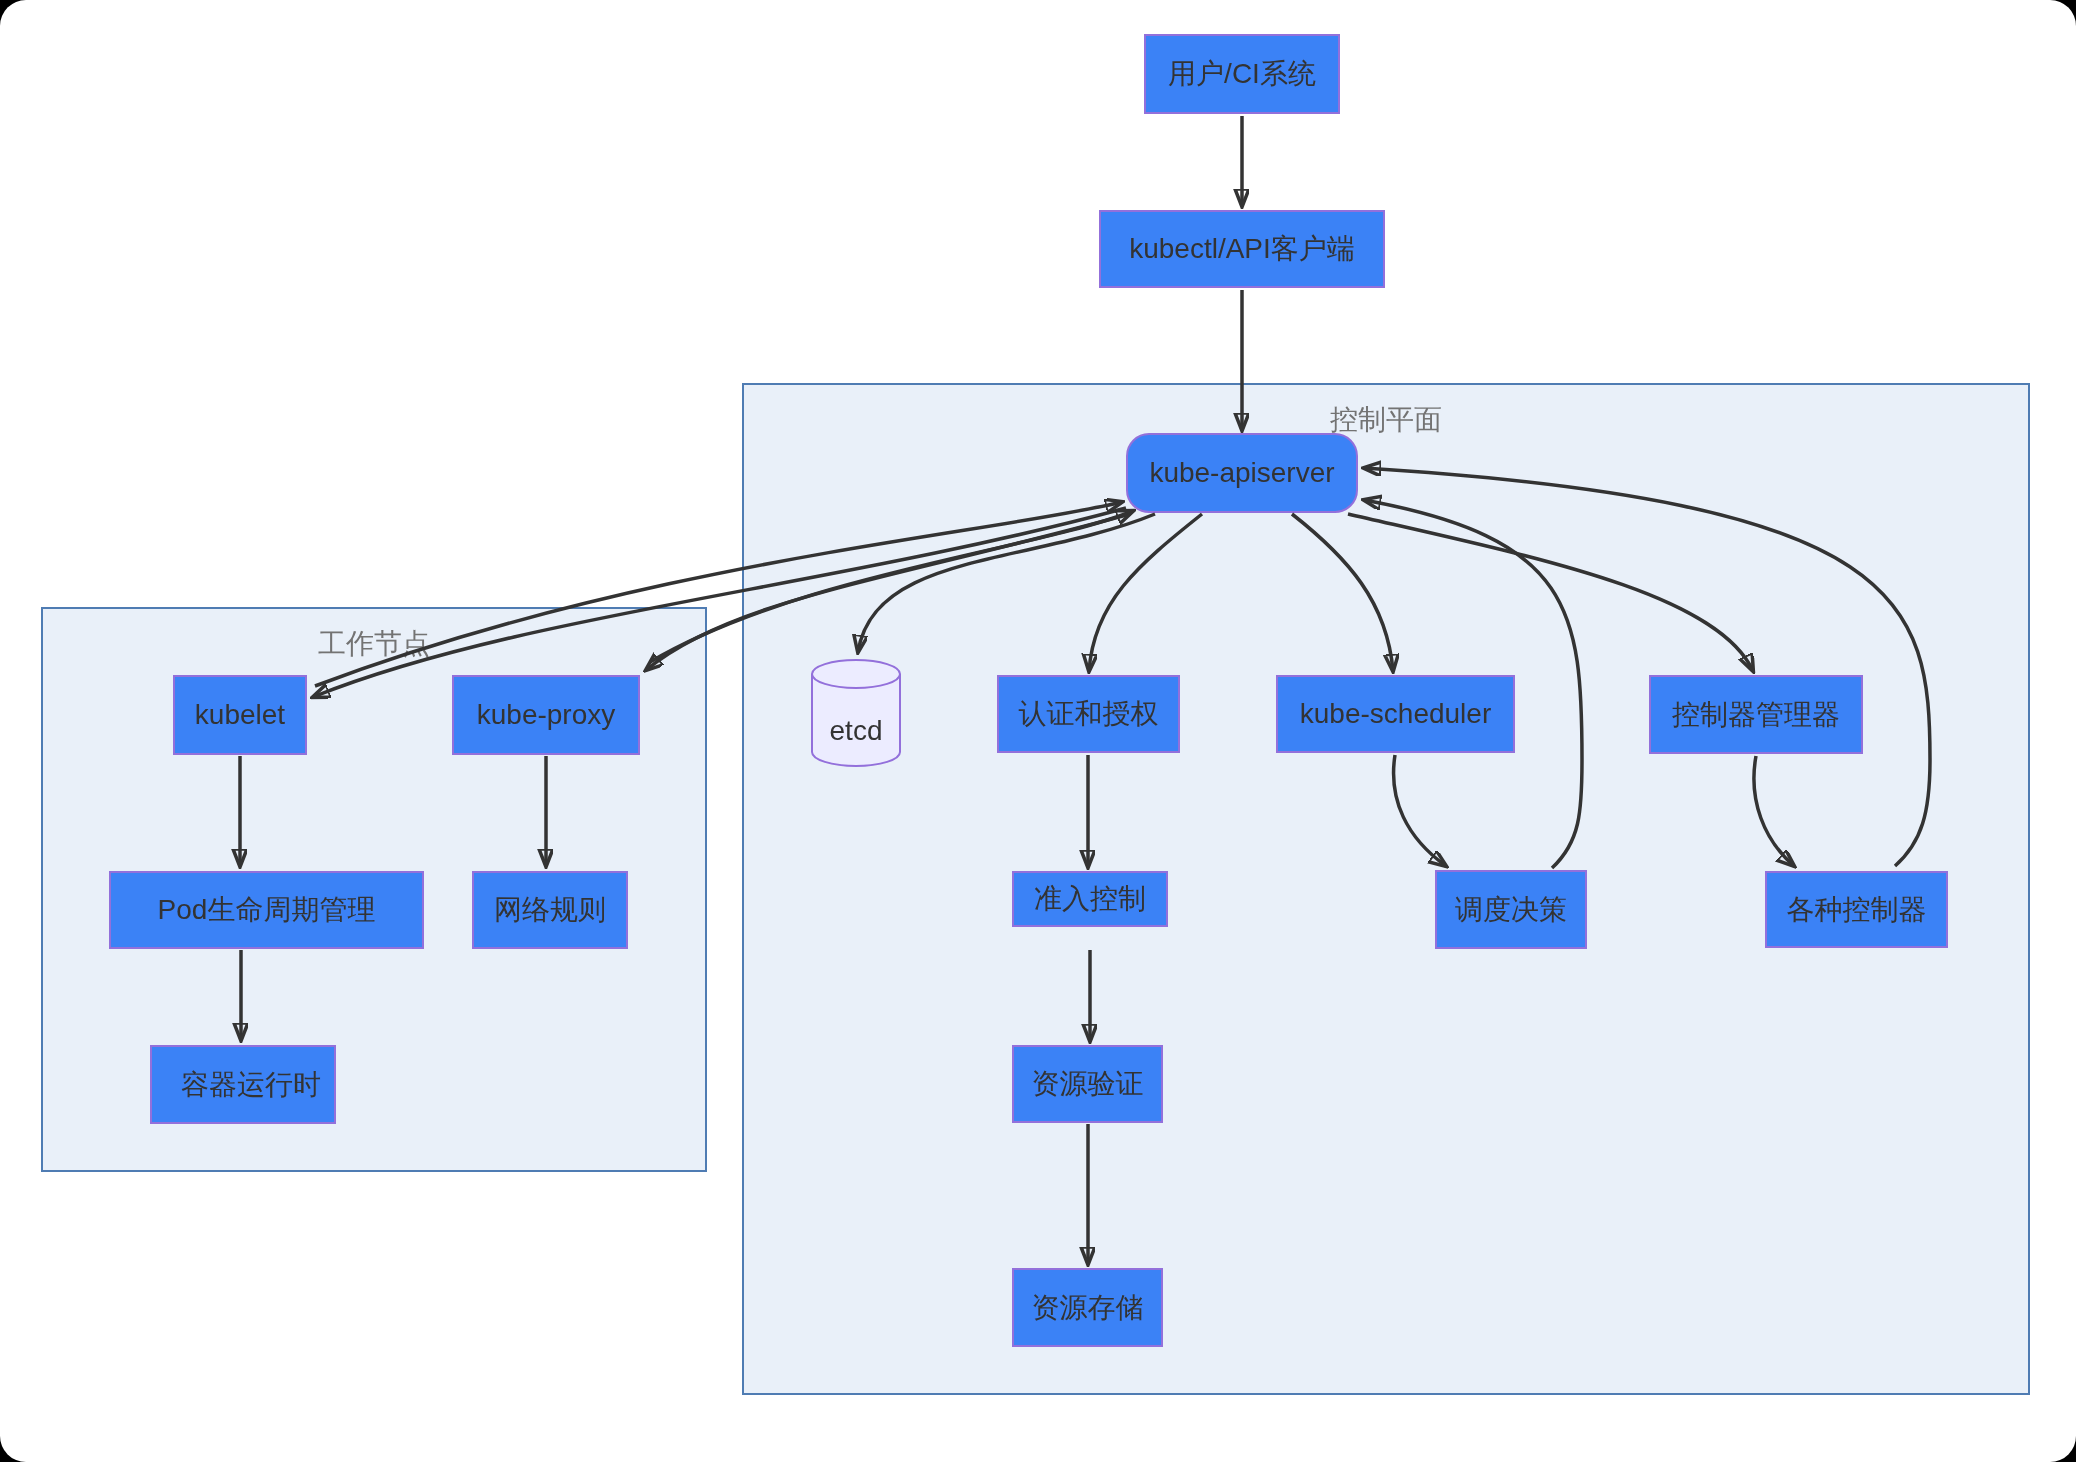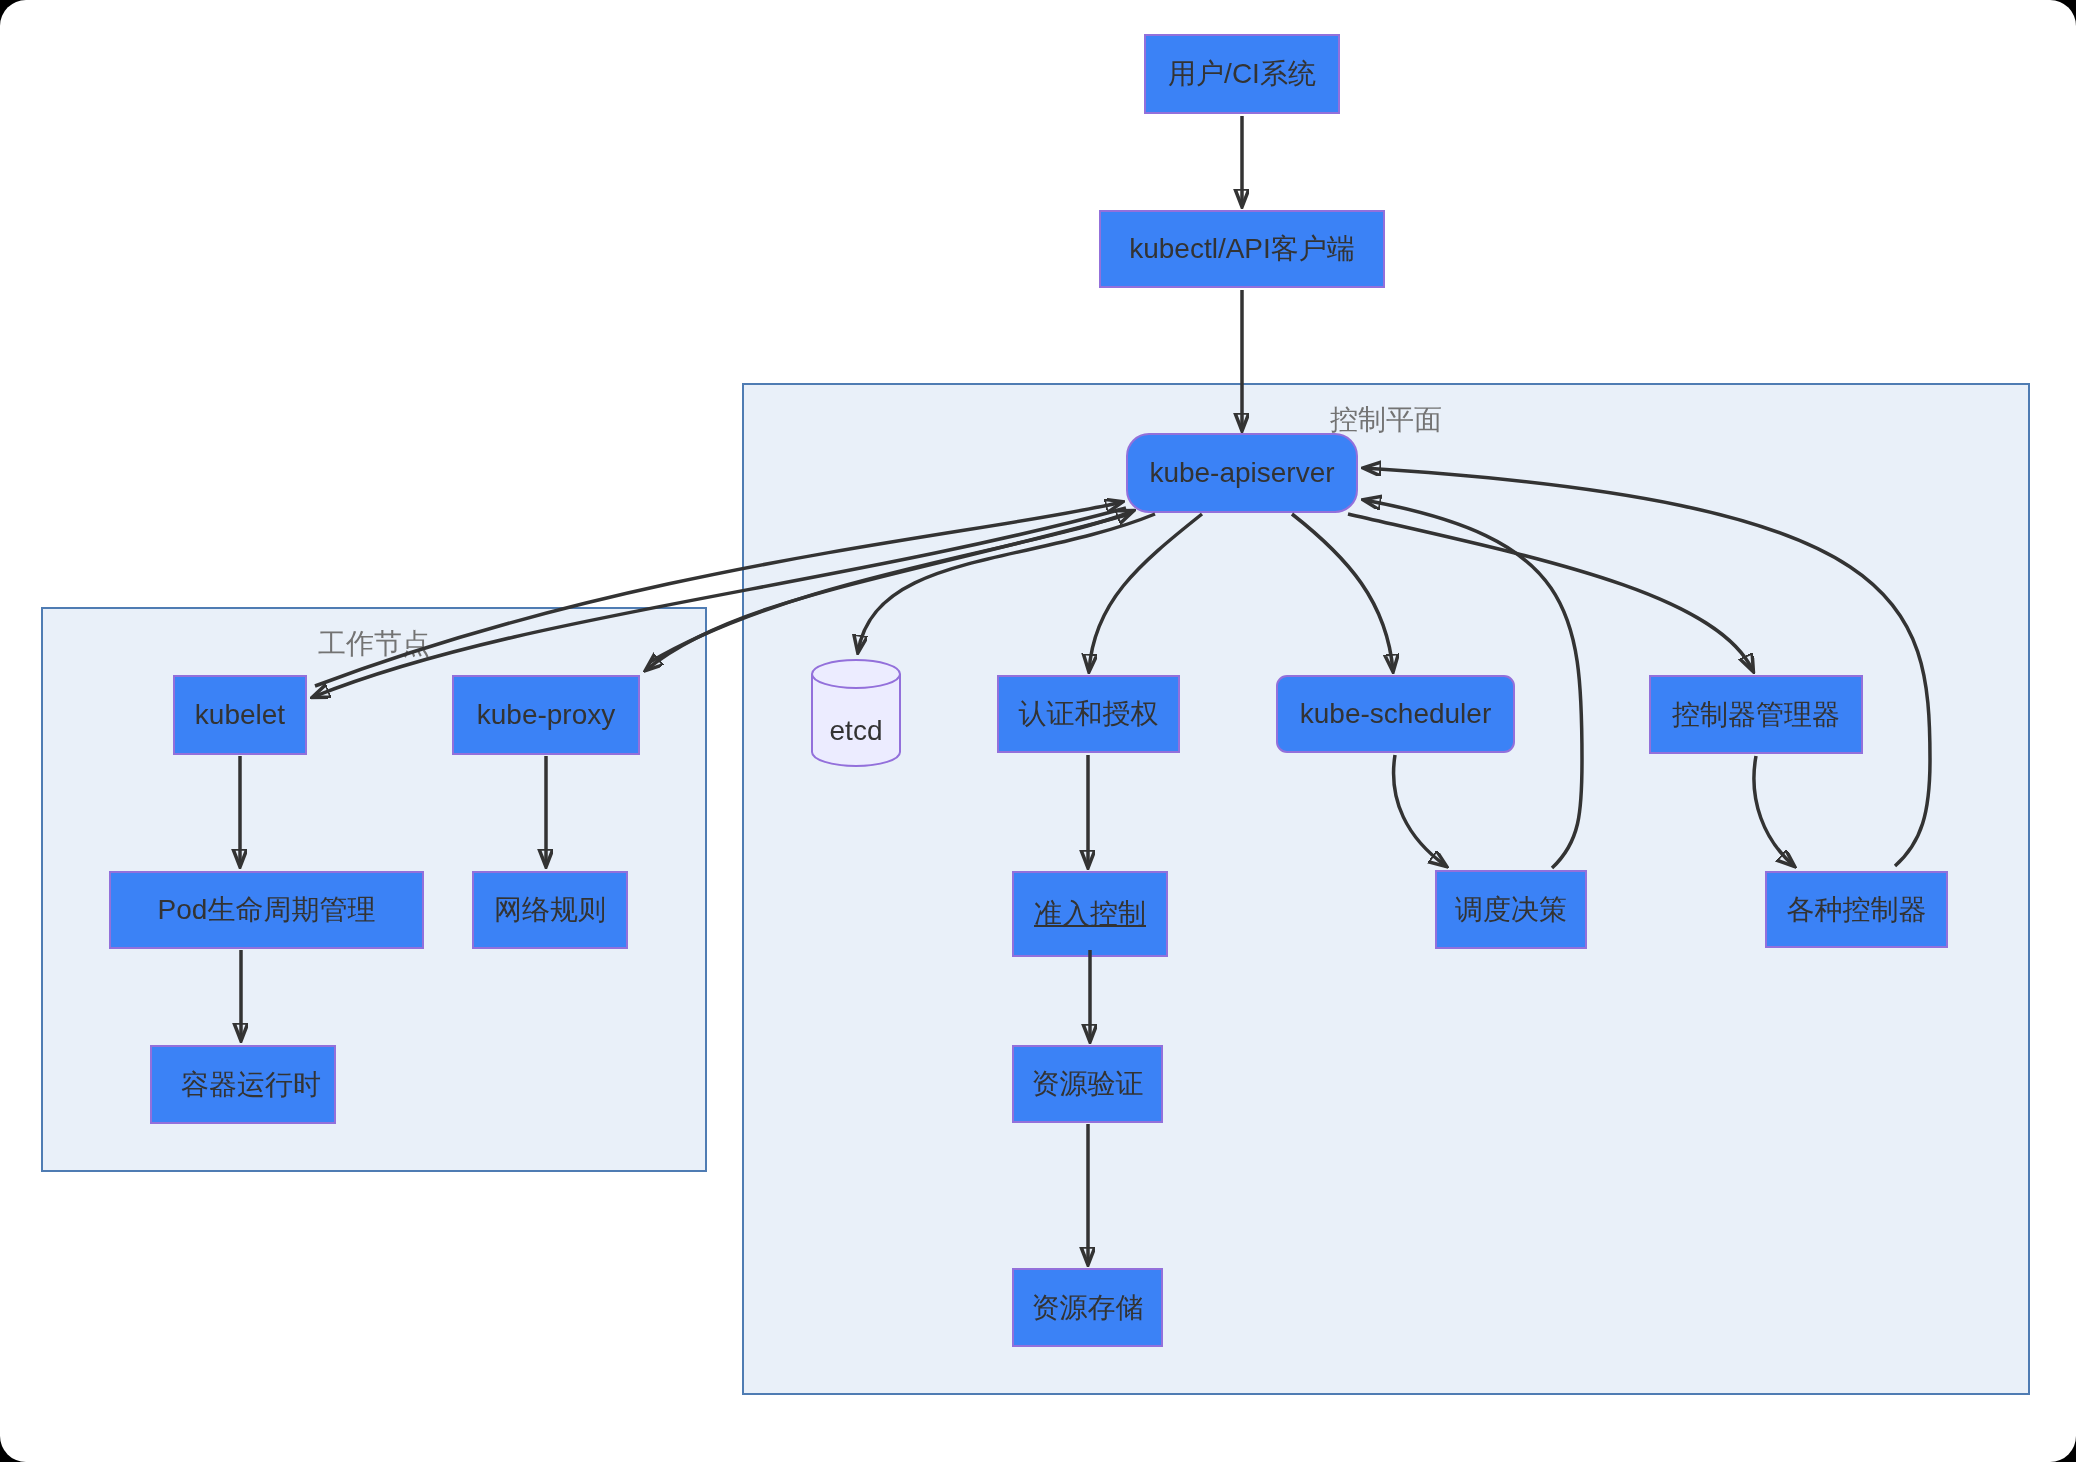--- a/index.html
+++ b/index.html
@@ -41,29 +41,29 @@
   <div class="cyl" style="left:810px;top:658px;width:92px;height:110px;">
     <svg width="92" height="110" viewBox="0 0 92 110">
       <path d="M2,16 L2,94 A44,14 0 0 0 90,94 L90,16" fill="#ECECFF" stroke="#9370DB" stroke-width="2"></path>
       <ellipse cx="46" cy="16" rx="44" ry="14" fill="#ECECFF" stroke="#9370DB" stroke-width="2"></ellipse>
     </svg>
     <div class="cyl-label">etcd</div>
   </div>
 
   <div class="node" style="left:997px;top:675px;width:183px;height:78px;">认证和授权</div>
 
-  <div class="node" style="left:1276px;top:675px;width:239px;height:78px;border-radius:11px;">kube-scheduler</div>
+  <div class="node" style="left:1276px;top:675px;width:239px;height:78px;">kube-scheduler</div>
 
   <div class="node" style="left:1649px;top:675px;width:214px;height:79px;">控制器管理器</div>
 
   <div class="node" style="left:173px;top:675px;width:134px;height:80px;">kubelet</div>
 
   <div class="node" style="left:452px;top:675px;width:188px;height:80px;">kube-proxy</div>
 
-  <div class="node" style="left:1012px;top:871px;width:156px;height:86px;text-decoration:underline;">准入控制</div>
+  <div class="node" style="left:1012px;top:871px;width:156px;height:56px;">准入控制</div>
 
   <div class="node" style="left:1435px;top:870px;width:152px;height:79px;">调度决策</div>
 
   <div class="node" style="left:1765px;top:871px;width:183px;height:77px;">各种控制器</div>
 
   <div class="node" style="left:109px;top:871px;width:315px;height:78px;">Pod生命周期管理</div>
 
   <div class="node" style="left:472px;top:871px;width:156px;height:78px;">网络规则</div>
 
   <div class="node" style="left:150px;top:1045px;width:186px;height:79px;padding-left:16px;">容器运行时</div>

